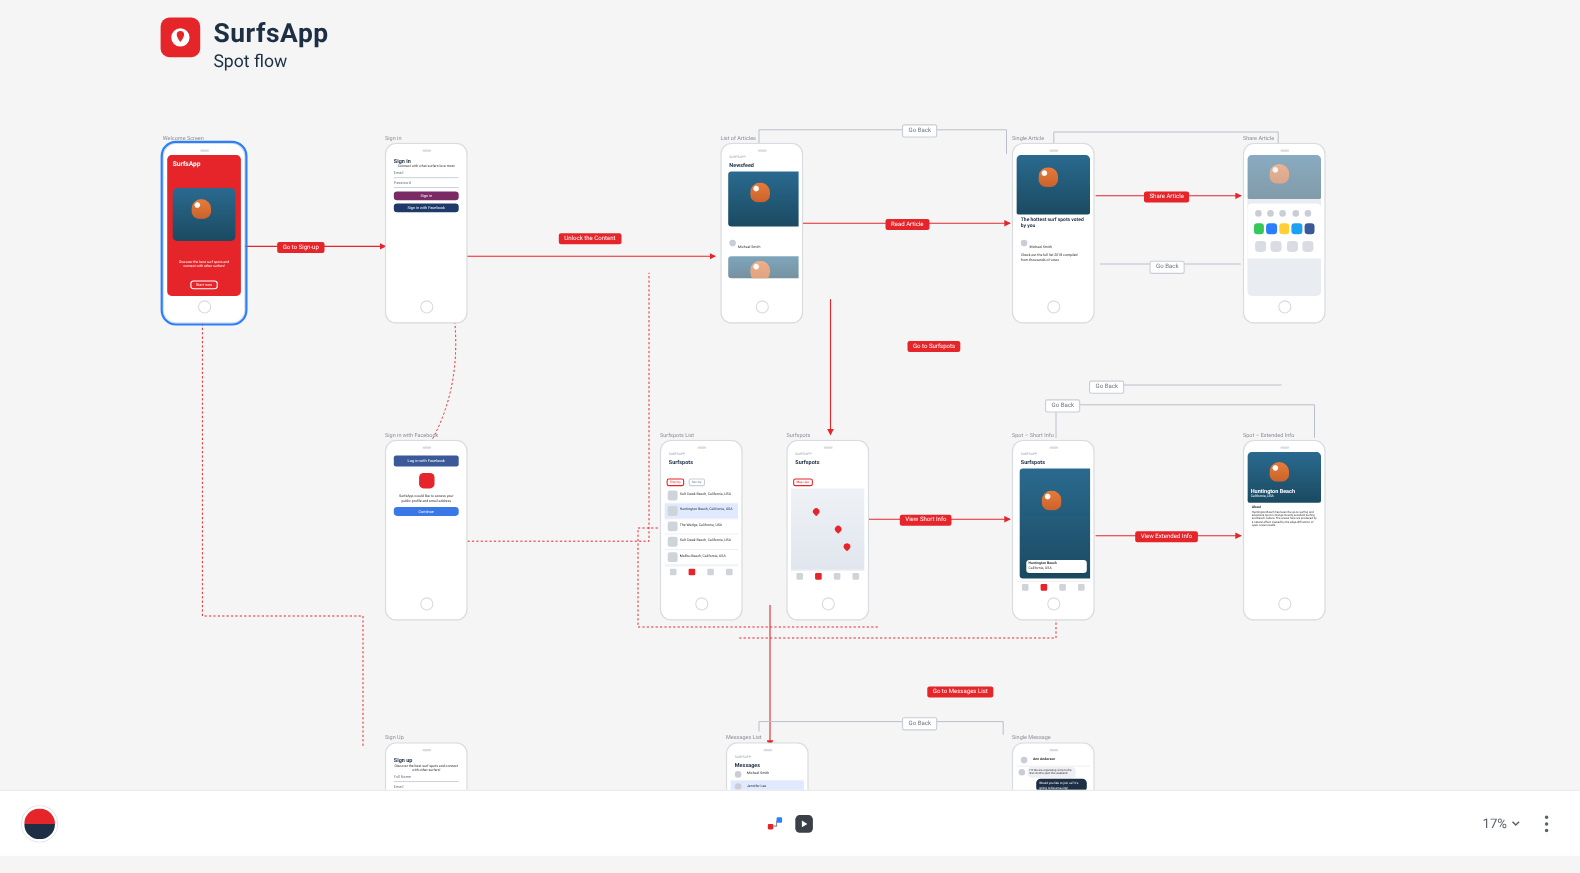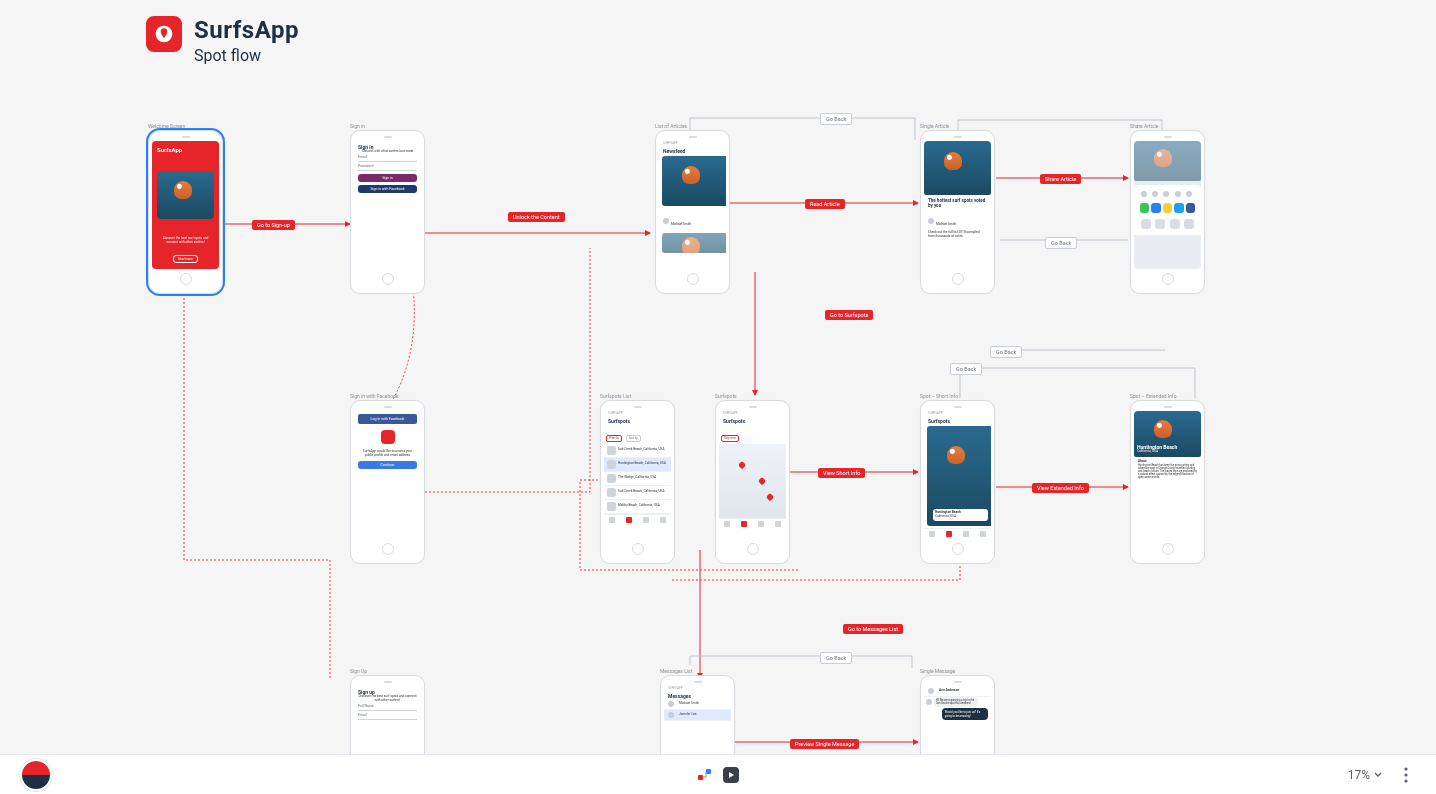--- a/index.html
+++ b/index.html
@@ -26,21 +26,21 @@
   
   .fl{position:absolute;font-size:5.5px;background:#e5252a;color:#fff;padding:2px 5px;border-radius:2px;white-space:nowrap}
   .fl.out{background:#fff;color:#6b7380;border:1px solid #c9cdd6}
   
   svg.lines{position:absolute;inset:0;pointer-events:none}
   .solid{stroke:#e5252a;stroke-width:1;fill:none}
   .dash{stroke:#e5252a;stroke-width:.9;fill:none;stroke-dasharray:2 2}
   .gray{stroke:#b9bec8;stroke-width:.9;fill:none}
   .arrow{fill:#e5252a}
   
-  .toolbar{position:absolute;left:0;right:0;bottom:0;height:40px;background:#fff;border-top:1px solid #e7e9ee;display:flex;align-items:center;justify-content:space-between;padding:0 20px;box-sizing:border-box}
+  .toolbar{position:absolute;left:0;right:0;bottom:16px;height:60px;background:#fff;border-top:1px solid #e7e9ee;display:flex;align-items:center;justify-content:space-between;padding:0 20px;box-sizing:border-box}
   .tb-left{display:flex;align-items:center}
   .avatar{width:28px;height:28px;border-radius:50%;background:linear-gradient(#e5252a 50%,#1d2f44 50%);border:2px solid #fff;box-shadow:0 0 0 1px #e2e5ea}
   .tb-center{position:absolute;left:50%;transform:translateX(-50%);display:flex;align-items:center;gap:10px}
   .tb-center .sw{width:16px;height:16px;display:flex;align-items:center;justify-content:center}
   .tb-right{display:flex;align-items:center;gap:14px;color:#5b616c;font-size:12px}
   .zoom{display:flex;align-items:center;gap:4px;cursor:pointer}
   .more{width:20px;height:20px;display:flex;align-items:center;justify-content:center;cursor:pointer;color:#5b616c}
   
   .hdr{font-size:5px;font-weight:700;color:#1d2f44;padding:3px 4px 0 4px}
   .subhdr{font-size:3px;color:#9aa0aa;padding:0 4px}

